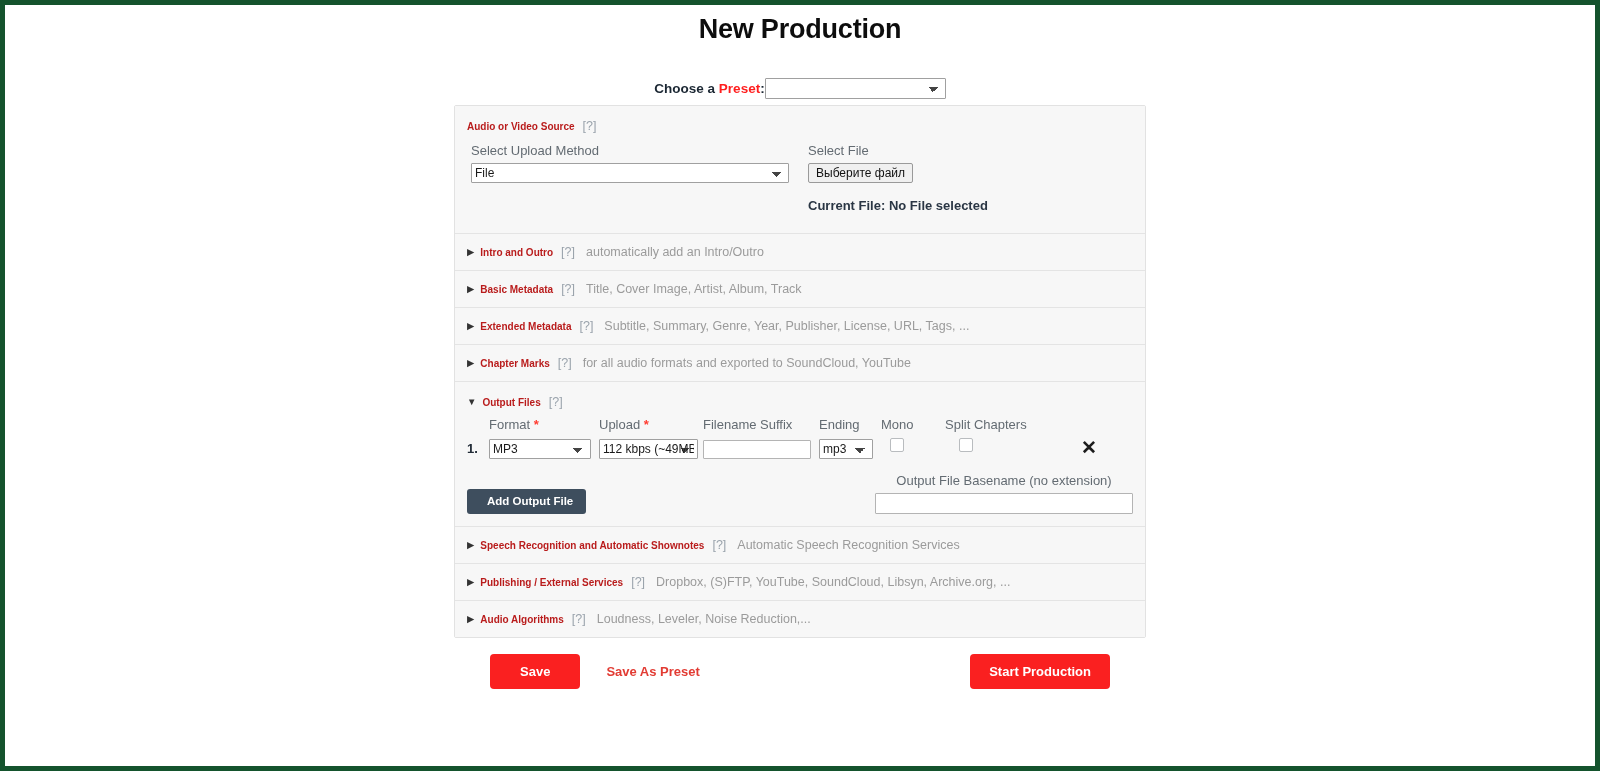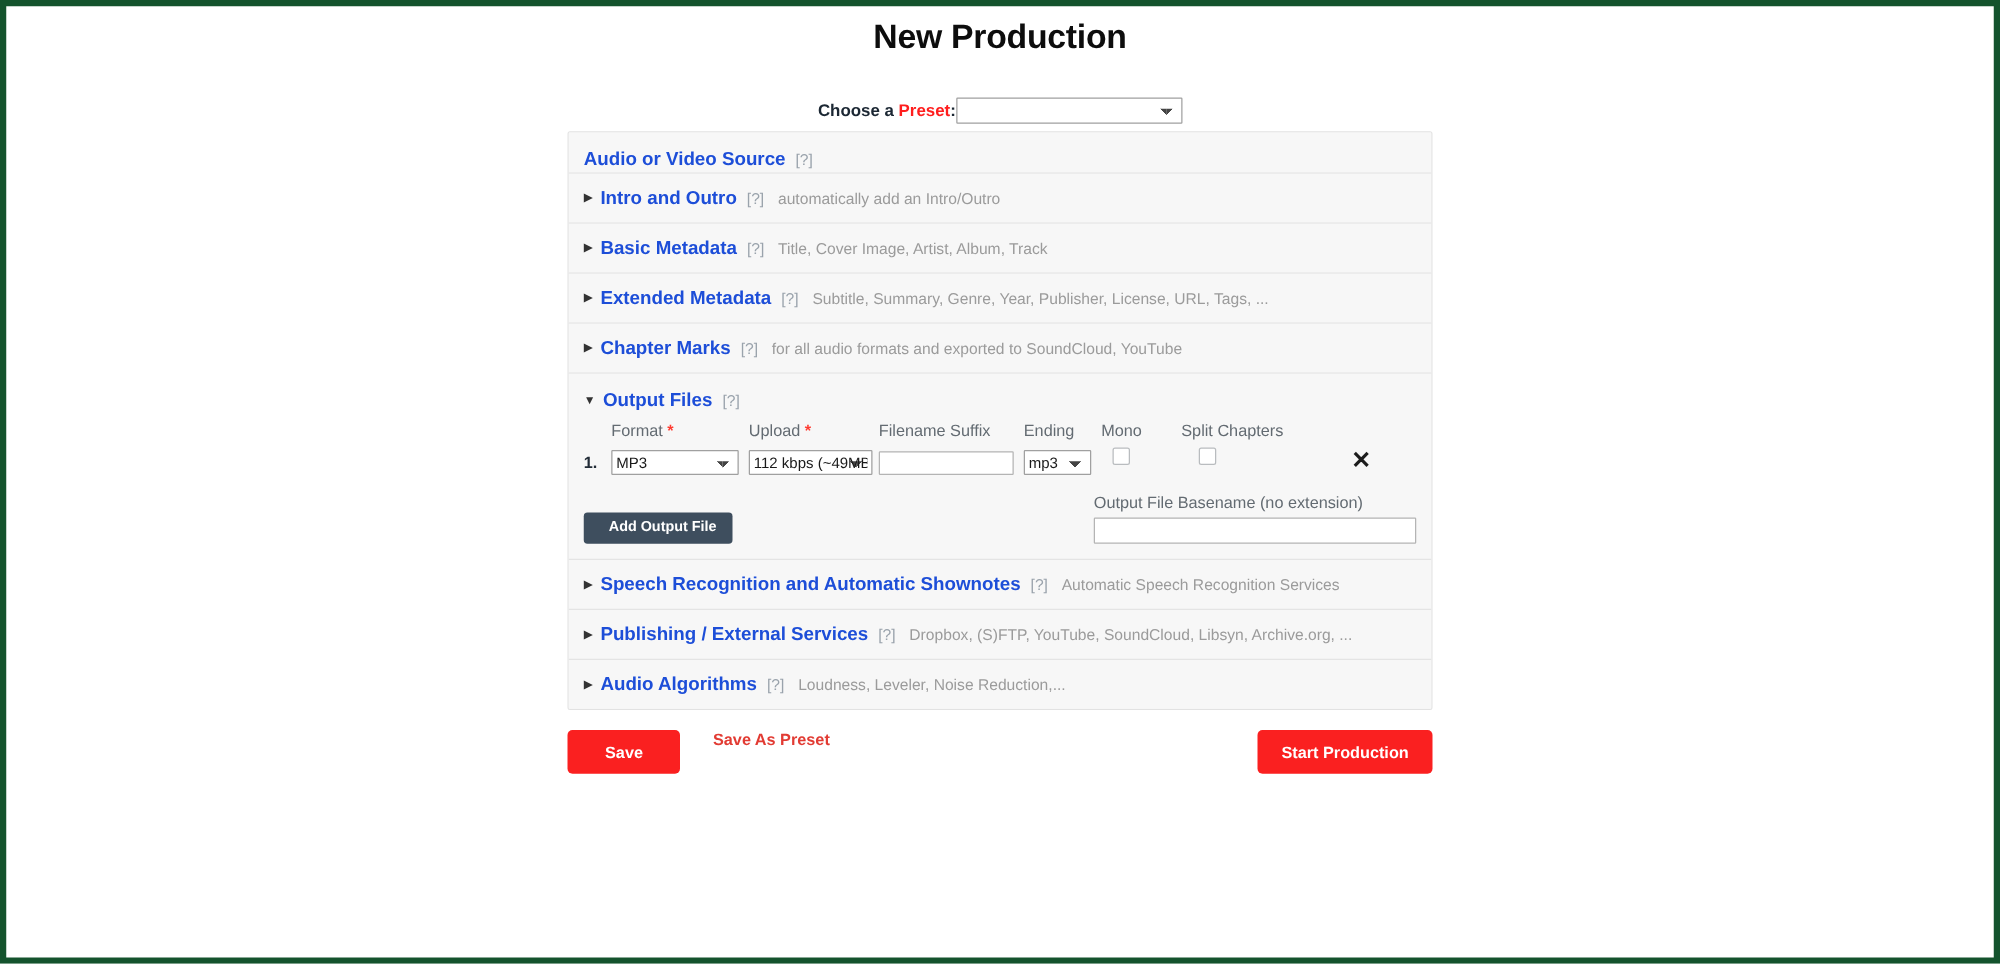--- a/index.html
+++ b/index.html
@@ -113,22 +113,22 @@
   }
   .tri {
     font-size: 9.5px;
     color: #333;
     margin-right: 6px;
     line-height: 1;
     display: inline-block;
   }
   .acc-title {
     font-weight: bold;
-    color: #1d4ed8;
-    font-size: 15px;
+    color: #b91c1c;
+    font-size: 10px;
     white-space: nowrap;
     text-align: right;
   }
   .help {
     color: #9aa3ac;
     font-size: 12.5px;
     margin-left: 8px;
     cursor: pointer;
   }
   .acc-hint {
@@ -265,40 +265,41 @@
     border: none;
     border-radius: 3px;
     padding: 6px 13px 7px 20px;
     cursor: pointer;
     font-family: "Liberation Sans", sans-serif;
   }
   .basename-wrap { width: 258px; }
   .basename-label {
     font-size: 13px;
     color: #636b72;
+    text-align: center;
     margin-bottom: 5px;
   }
   .basename-input {
     width: 100%;
     height: 21px;
     box-sizing: border-box;
     border: 1px solid #b4b4b4;
     background: #fff;
     font-family: "Liberation Sans", sans-serif;
     font-size: 12px;
     padding: 1px 4px;
     border-radius: 1px;
   }
 
   
   .footer {
-    width: 692px;
+    width: 620px;
     margin: 16px auto 0 auto;
     display: flex;
-    align-items: flex-start;
+    align-items: center;
     box-sizing: border-box;
   }
   .btn-red {
     background: #fa2020;
     color: #ffffff;
     border: none;
     border-radius: 4px;
     font-family: "Liberation Sans", sans-serif;
     font-size: 13px;
     font-weight: bold;
@@ -331,20 +332,33 @@
   </div>
 
 
   <div class="accordion">
 
     <div class="acc-section">
       <div class="src-head">
         <span class="acc-title">Audio or Video Source</span>
         <span class="help">[?]</span>
       </div>
+      <div class="src-body">
+        <div class="src-col-left">
+          <div class="field-label">Select Upload Method</div>
+          <select id="upload-method-select" class="native">
+            <option>File</option>
+          </select>
+        </div>
+        <div class="src-col-right">
+          <div class="field-label">Select File</div>
+          <button class="file-btn">Выберите файл</button>
+          <div class="current-file">Current File: No File selected</div>
+        </div>
+      </div>
     </div>
 
     <div class="acc-section">
       <div class="acc-header">
         <span class="tri">▶</span>
         <span class="acc-title">Intro and Outro</span>
         <span class="help">[?]</span>
         <span class="acc-hint">automatically add an Intro/Outro</span>
       </div>
     </div>

